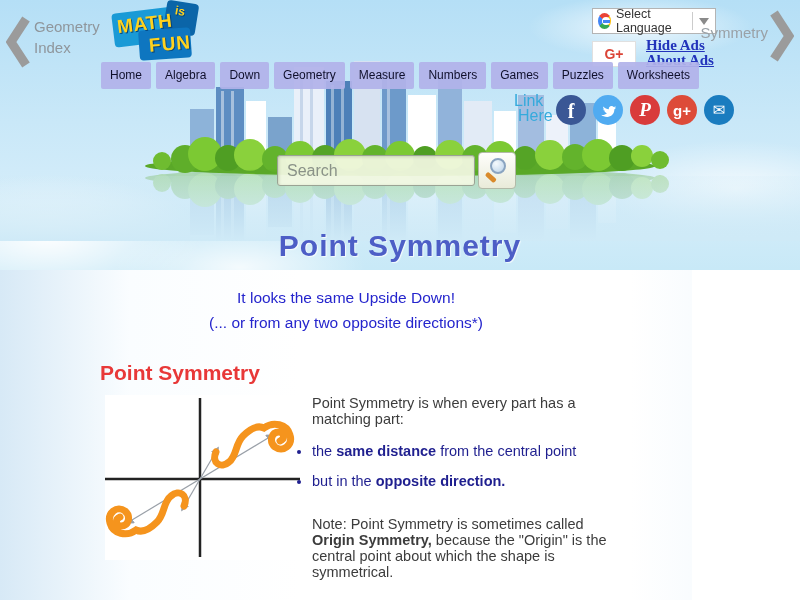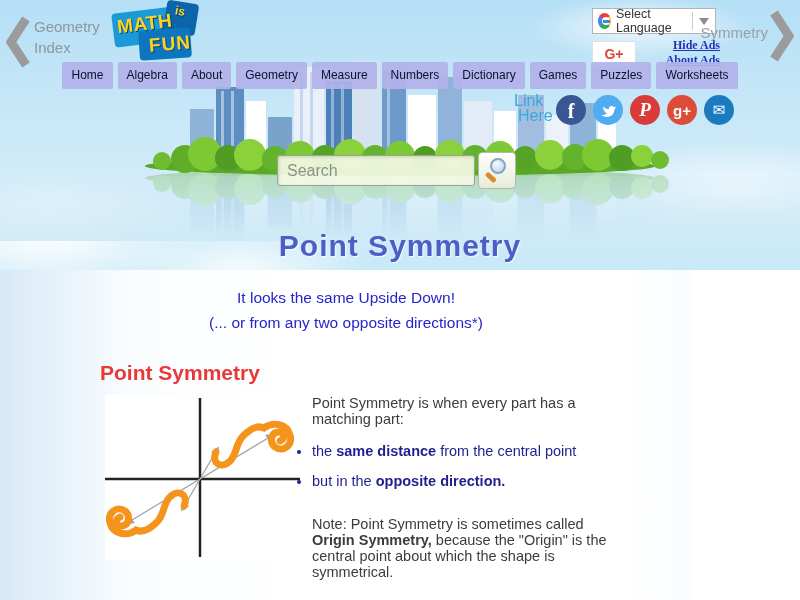--- a/index.html
+++ b/index.html
@@ -56,22 +56,22 @@
     background:#4285f4; z-index:2; }
   .translate .sep { width:1px; height:18px; background:#ccc; margin-left:auto; }
   .dd-arrow { width:0; height:0; margin:0 6px;
     border-left:5px solid transparent; border-right:5px solid transparent; border-top:7px solid #8a8a8a; }
 
   .gplus-btn {
     position:absolute; left:592px; top:41px; width:44px; height:26px; background:#fff;
     border:1px solid #e0e0e0; color:#db4437; font-weight:bold; font-size:14px;
     display:flex; align-items:center; justify-content:center; cursor:pointer;
   }
-  .ads { position:absolute; left:646px; top:38px; width:74px; text-align:right;
-    font-family:"Liberation Serif", serif; font-size:12px; font-weight:bold; line-height:15px; }
+  .ads { position:absolute; left:646px; top:38px; width:74px; text-align:left;
+    font-family:"Liberation Serif", serif; font-size:15px; font-weight:bold; line-height:15px; }
   .ads a { display:block; color:#2233bb; text-decoration:underline; cursor:pointer; }
 
   
   .menu { position:absolute; top:62px; left:0; width:800px; display:flex;
           justify-content:center; gap:5px; }
   .menu a { background:rgba(177,179,233,.93); color:#10102c; font-size:12px;
             padding:6px 9px 7px; border-radius:2px; cursor:pointer; white-space:nowrap; }
 
   
   .linkhere { position:absolute; left:514px; top:93px; color:#35aadc; font-size:16px;
@@ -231,25 +231,24 @@
     <div class="corner-link fwd">
       <svg class="chev" width="24" height="56" viewBox="0 0 24 56">
         <polyline points="4,5 19,28 4,51" fill="none" stroke="#9b9b9b" stroke-width="9"></polyline>
       </svg>
       <div class="lbl">Symmetry</div>
     </div>
 
     <nav class="menu">
       <a>Home</a>
       <a>Algebra</a>
-      <a>About</a>
+      <a>Down</a>
       <a>Geometry</a>
       <a>Measure</a>
       <a>Numbers</a>
-      <a>Dictionary</a>
       <a>Games</a>
       <a>Puzzles</a>
       <a>Worksheets</a>
     </nav>
 
     <div class="linkhere">
       <div>Link</div>
       <div class="l2">Here</div>
     </div>
     <div class="socials">

